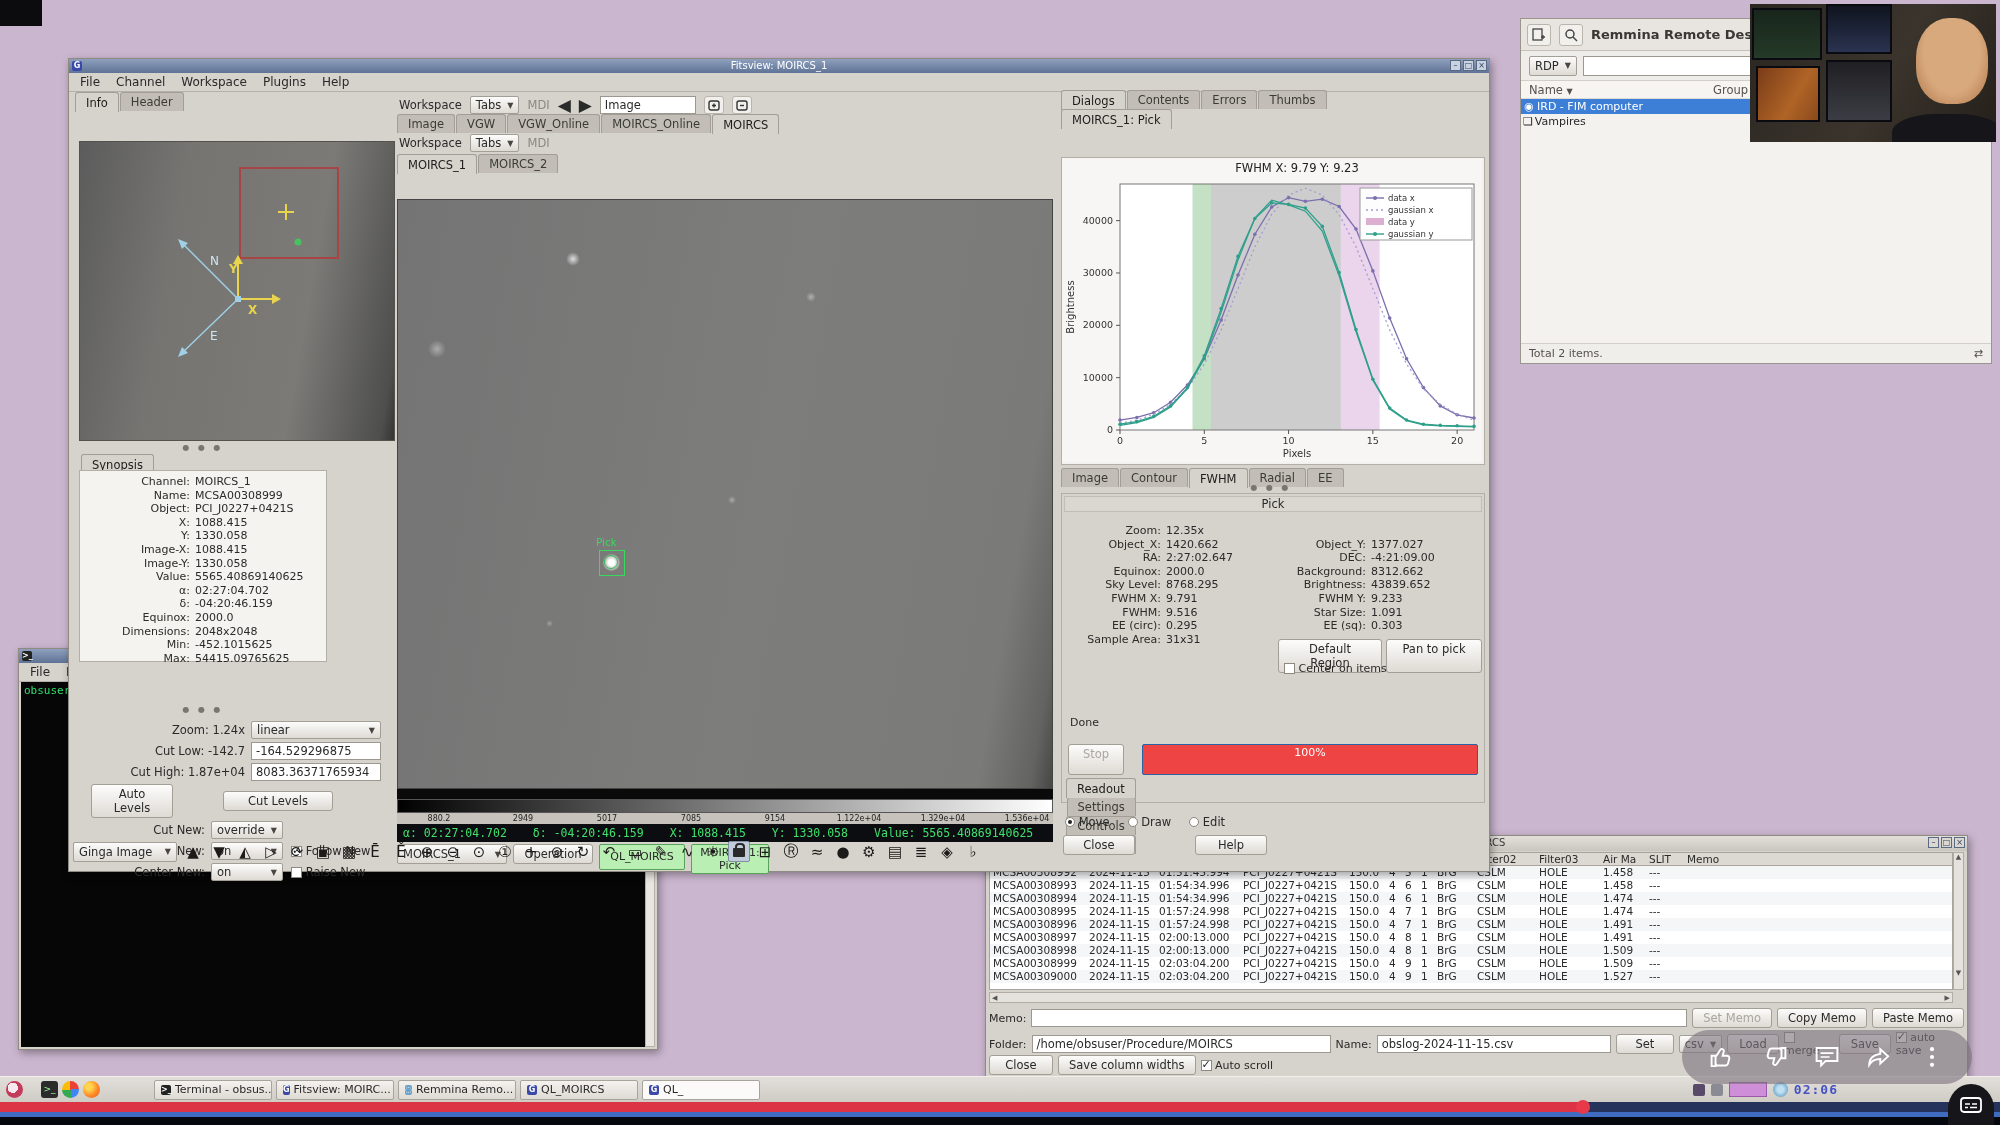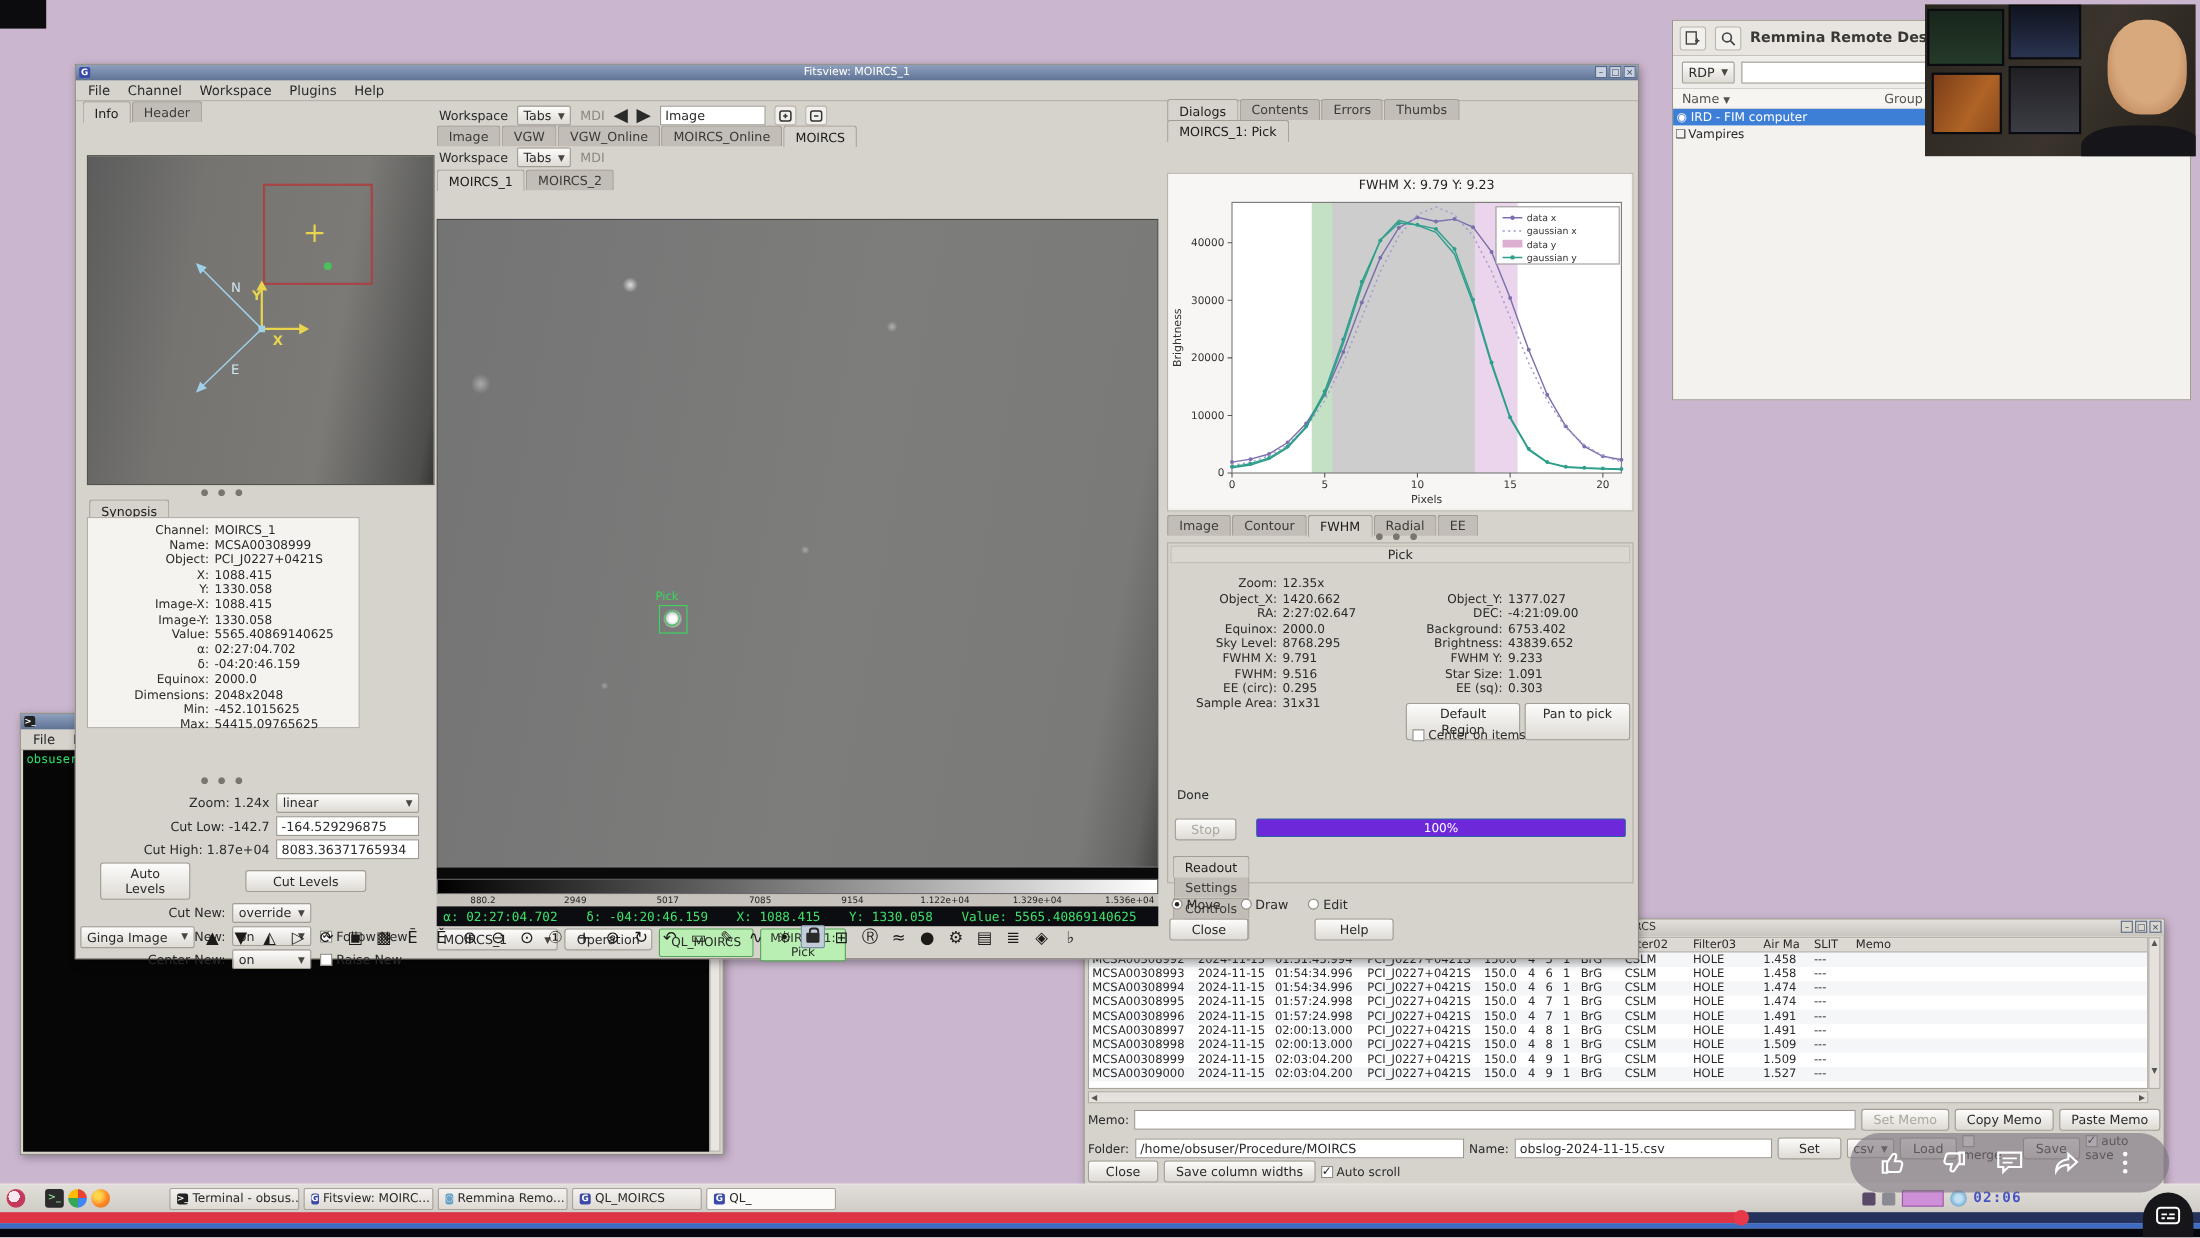--- a/index.html
+++ b/index.html
@@ -75,21 +75,21 @@
   #pf-right { left:216px; width:206px; }
   #pf-right .pair-label { width:88px; }
   #pickbtns { position:absolute; left:216px; top:145px; display:flex; gap:4px; }
   #fv-toolbar { left:4px; top:782px; width:1414px; display:flex; align-items:center; gap:5px; }
   .ticon { font-size:15px; width:22px; text-align:center; color:#1c1b19; }
   .ticon.active { background:#c3cdd9; border:1px solid #7e8ea3; border-radius:2px; }
   .lockshape { display:inline-block; position:relative; width:12px; height:9px; background:#2a2a2a; border-radius:1px; margin-top:6px; }
   .lockshape::before { content:""; position:absolute; left:2px; top:-5px; width:6px; height:6px; border:2px solid #2a2a2a; border-bottom:none; border-radius:4px 4px 0 0; }
 
   
-  #progress { background:#6d28d9; border:1px solid #2a62a5; color:#fff; font-size:11px; text-align:center; height:17px; line-height:16px; border-radius:2px; flex:1; }
+  #progress { background:#ef4444; border:1px solid #2a62a5; color:#fff; font-size:11px; text-align:center; height:31px; line-height:16px; border-radius:2px; flex:1; }
 
   
   #terminal { left:18px; top:648px; width:640px; height:402px; z-index:10; }
   #terminal .content { position:absolute; left:2px; top:33px; right:12px; bottom:2px; background:#060606; color:#2ee06a; font-family:"DejaVu Sans Mono",monospace; font-size:11px; padding:2px 3px; }
   #terminal .scroll { position:absolute; right:2px; top:33px; width:10px; bottom:2px; background:#e9e6e2; border:1px solid #b5b0a8; }
 
   
   #obslog { left:985px; top:835px; width:983px; height:243px; z-index:20; }
   #obslog .titlebar { height:15px; background:linear-gradient(#e3e0db,#c9c5bf); color:#3a3835; }
   #obslog .tb-btn { background:#dad6d0; }
@@ -395,20 +395,24 @@
       <span style="width:176px;">IRD - FIM computer</span>
       <span style="width:98px;"></span>
       <span>133.40</span>
     </div>
     <div class="rm-row">
       <span style="width:16px;text-align:center;">❏</span>
       <span style="width:176px;">Vampires</span>
       <span style="width:98px;"></span>
       <span style="width:128px;">133.40.162.196:1  VNC</span>
       <span>2024-10-14 - 06:27:32</span>
+    </div>
+    <div id="rm-status">
+      <span>Total 2 items.</span>
+      <span>⇄</span>
     </div>
   </div>
 
   <div id="webcam" class="abs">
     <div class="monitor" style="left:2px;top:4px;width:70px;height:52px;background:linear-gradient(#18251c,#253a28);"></div>
     <div class="monitor" style="left:76px;top:0px;width:66px;height:50px;background:linear-gradient(#10141f,#2a3350);"></div>
     <div class="monitor" style="left:6px;top:62px;width:64px;height:56px;background:linear-gradient(120deg,#7a3c18,#b06426 60%,#8a4a1c);"></div>
     <div class="monitor" style="left:76px;top:56px;width:66px;height:62px;background:linear-gradient(#202024,#3c3c44);"></div>
     <div class="face"></div>
     <div class="shirt"></div>
@@ -809,21 +813,21 @@
             <div class="pair-row">
               <span class="pair-label">Object_Y:</span>
               <span class="pair-value">1377.027</span>
             </div>
             <div class="pair-row">
               <span class="pair-label">DEC:</span>
               <span class="pair-value">-4:21:09.00</span>
             </div>
             <div class="pair-row">
               <span class="pair-label">Background:</span>
-              <span class="pair-value">6753.402</span>
+              <span class="pair-value">8312.662</span>
             </div>
             <div class="pair-row">
               <span class="pair-label">Brightness:</span>
               <span class="pair-value">43839.652</span>
             </div>
             <div class="pair-row">
               <span class="pair-label">FWHM Y:</span>
               <span class="pair-value">9.233</span>
             </div>
             <div class="pair-row">

